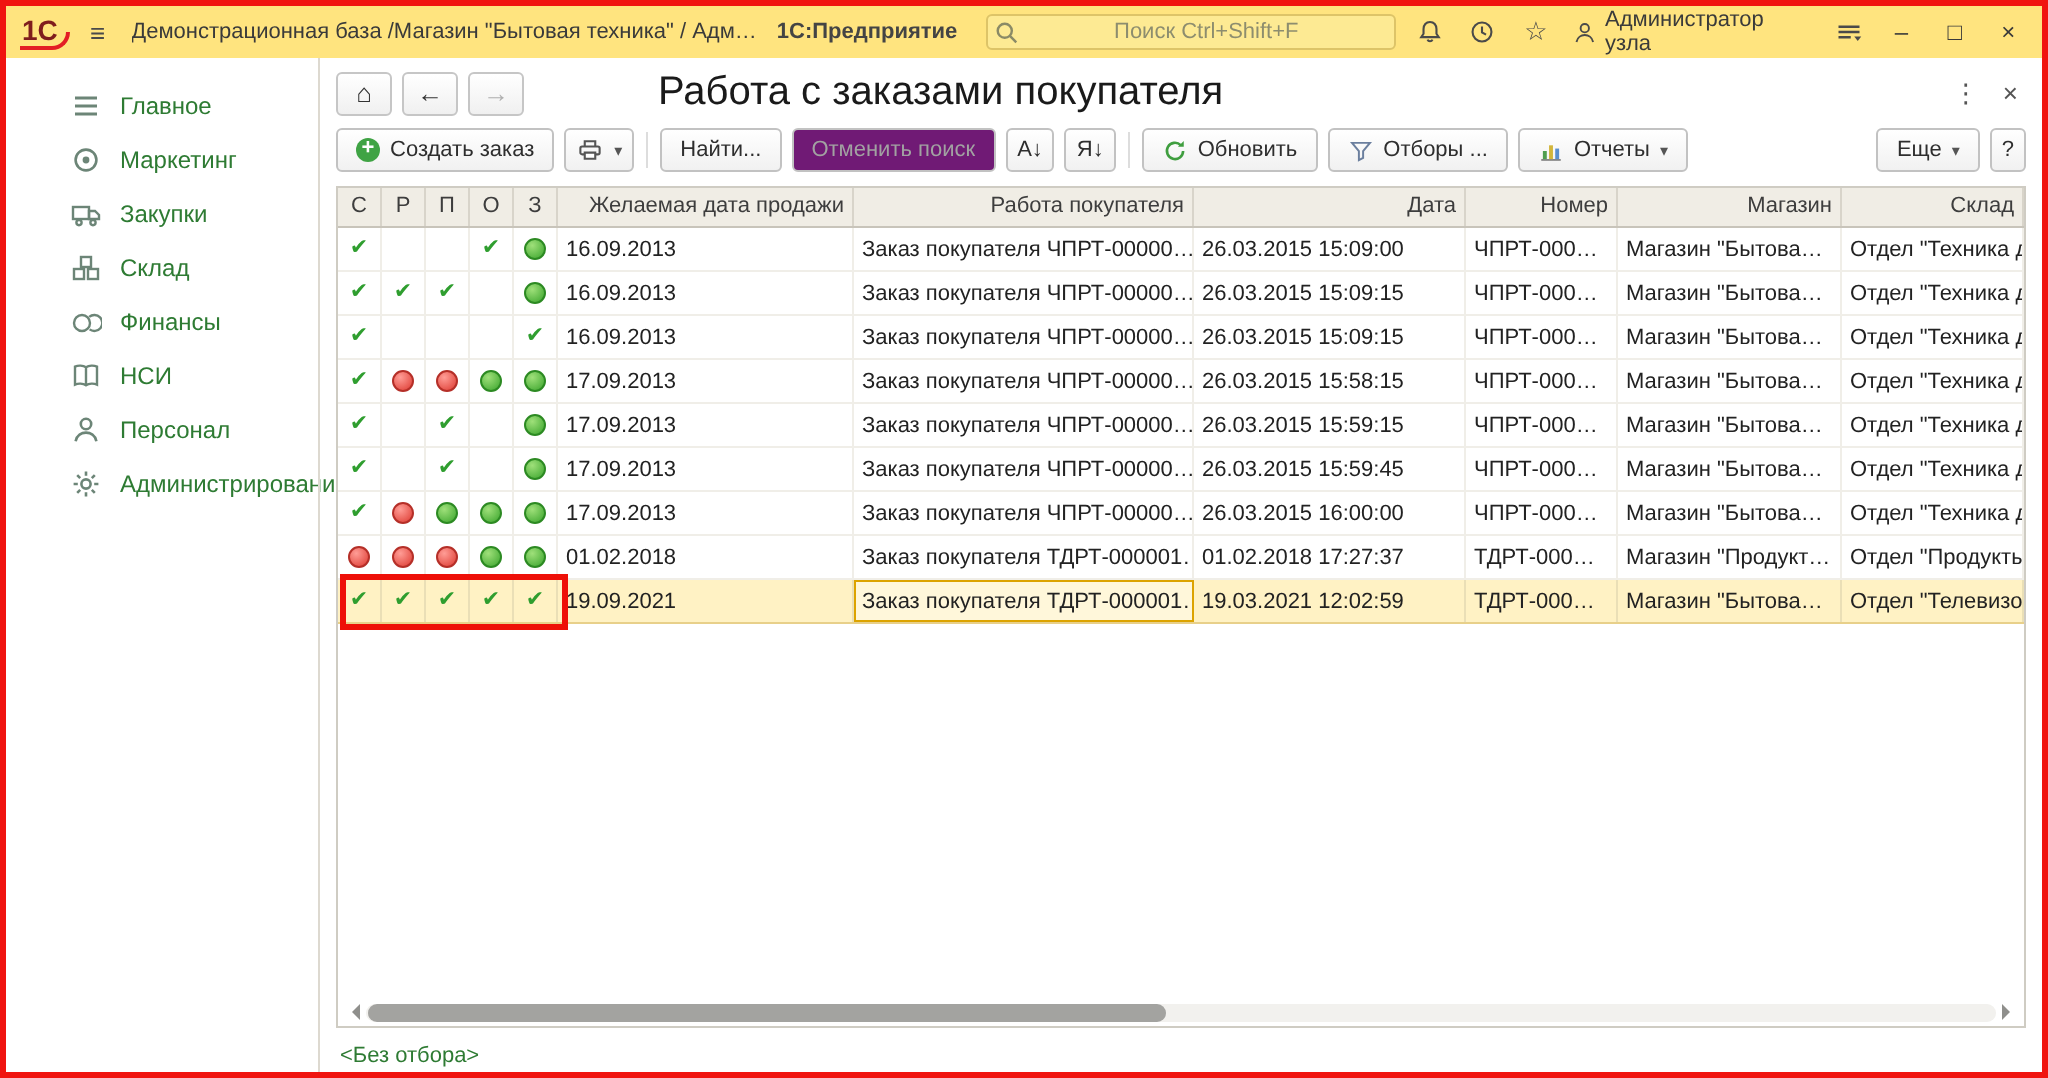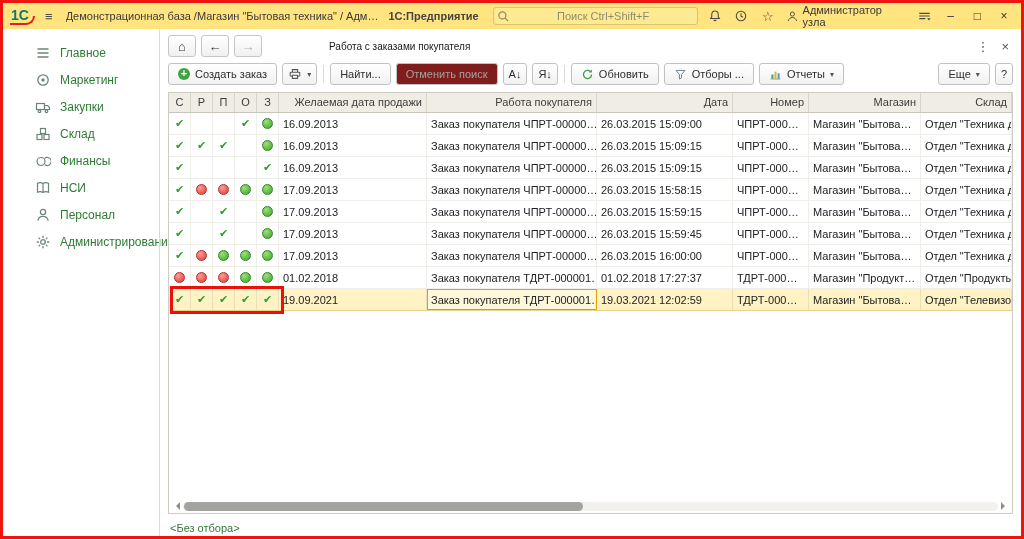--- a/index.html
+++ b/index.html
@@ -1,21 +1,21 @@
 <!DOCTYPE html>
 <html><head>
 <meta charset="utf-8">
 <style>
   * { margin:0; padding:0; box-sizing:border-box; }
   body { font-family:"Liberation Sans","DejaVu Sans",sans-serif; background:#fff; }
   .screen { position:relative; width:1024px; height:539px; border:3px solid #f01410; background:#fff; overflow:hidden; }
 
   
   .titlebar { height:26px; background:#ffe47f; display:flex; align-items:center; padding:0 8px; gap:8px; font-size:11px; color:#3a3a3a; }
-  .logo { color:#0f766e; font-weight:bold; font-size:14px; position:relative; padding:0 3px 2px 0; }
+  .logo { color:#7f1d1d; font-weight:bold; font-size:14px; position:relative; padding:0 3px 2px 0; }
   .logo::after { content:""; position:absolute; left:-1px; right:-3px; bottom:0; height:7px; border-bottom:2px solid #e31e24; border-right:2px solid #e31e24; border-radius:0 0 10px 0; }
   .tb-ico { width:18px; height:18px; display:inline-flex; align-items:center; justify-content:center; color:#4a4a4a; font-size:13px; cursor:default; }
   .tb-title { white-space:nowrap; overflow:hidden; text-overflow:ellipsis; max-width:330px; }
   .tb-app { white-space:nowrap; font-weight:bold; color:#444; }
   .tb-search { position:relative; margin-left:6px; }
   .tb-search input { width:205px; height:18px; background:#fdea93; border:1px solid #ddc468; border-radius:3px; padding:0 4px 0 20px; font-size:11px; color:#6d6d55; font-family:inherit;text-align:center; }
   .tb-search input::placeholder { color:#8d8d6e; }
   .tb-search svg { position:absolute; left:4px; top:3px; }
   .tb-right { margin-left:auto; display:flex; align-items:center; gap:9px; }
   .tb-user { display:flex; align-items:center; gap:4px; color:#3a3a3a; }
@@ -26,28 +26,28 @@
   .sidebar { width:156px; background:#fff; padding-top:10px; flex:none; }
   .side-item { display:flex; align-items:center; gap:9px; height:27px; padding-left:32px; cursor:pointer; }
   .side-icon { width:16px; height:16px; flex:none; display:inline-flex; }
   .side-label { font-size:12px; color:#2e7b33; white-space:nowrap; }
   .content { flex:1; border-left:1px solid #ddd9d0; display:flex; flex-direction:column; min-width:0; }
 
   
   .page-header { display:flex; align-items:center; gap:5px; padding:6px 8px 4px; }
   .nav-btn { width:28px; height:22px; border:1px solid #c6c6c6; border-radius:3px; background:linear-gradient(#fff,#f0f0f0); font-size:13px; color:#333; display:inline-flex; align-items:center; justify-content:center; cursor:pointer; }
   .nav-btn.dis { color:#b0b0b0; }
-  .page-title { font-size:10px; color:#1a1a1a; font-weight:normal; margin-left:62px; white-space:nowrap; }
+  .page-title { font-size:20px; color:#1a1a1a; font-weight:normal; margin-left:62px; white-space:nowrap; }
   .ph-right { margin-left:auto; display:flex; gap:12px; padding-right:4px; color:#555; }
   .ph-ic { font-size:13px; cursor:pointer; }
 
   
   .toolbar { display:flex; align-items:center; gap:5px; padding:2px 8px 7px; }
   .btn { height:22px; padding:0 9px; border:1px solid #c2c2c2; border-radius:3px; background:linear-gradient(#fff,#f1f1f1); font-size:11px; color:#2e2e2e; display:inline-flex; align-items:center; gap:5px; cursor:pointer; white-space:nowrap; font-family:inherit; }
-  .btn.dis { color:#a2a2a2; background:#7f1d1d; }
+  .btn.dis { color:#a2a2a2; background:#701a75; }
   .btn.icon-only { padding:0 5px; }
   .caret { font-size:8px; color:#555; }
   .plus-ic { width:12px; height:12px; border-radius:50%; background:#3fa344; color:#fff; font-size:11px; line-height:11px; text-align:center; font-weight:bold; }
   .sep { width:1px; height:18px; background:#ddd; margin:0 1px; }
   .tb-spacer { flex:1; }
 
   
   .grid-wrap { flex:1; margin:0 8px; border:1px solid #cfccc3; position:relative; display:flex; flex-direction:column; min-height:0; overflow:hidden; }
   .ghead, .grow { display:grid; grid-template-columns:22px 22px 22px 22px 22px 148px 170px 136px 76px 112px minmax(0,1fr); }
   .ghead { background:#f0ede5; border-bottom:1px solid #c8c4ba; height:20px; flex:none; }

